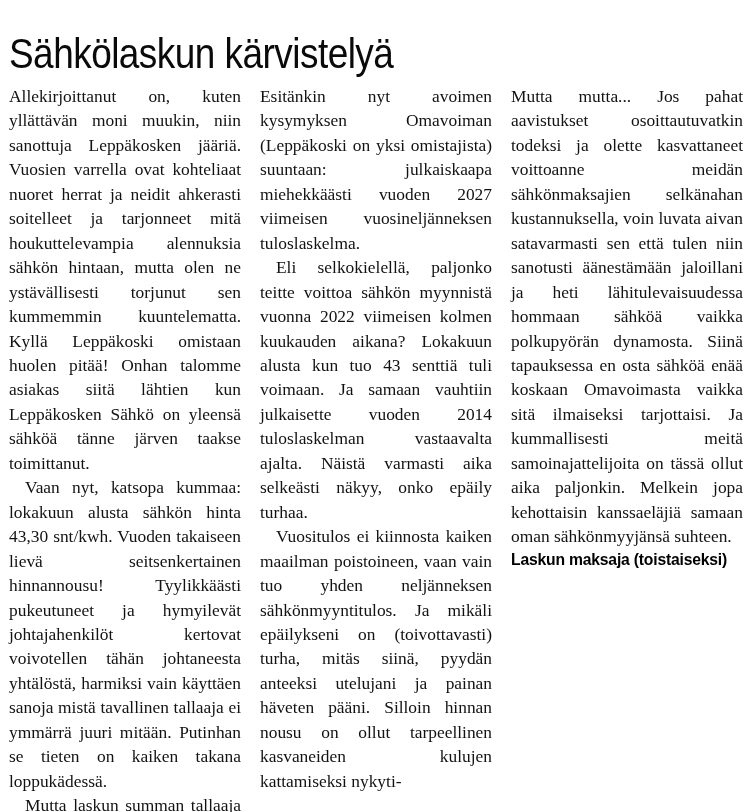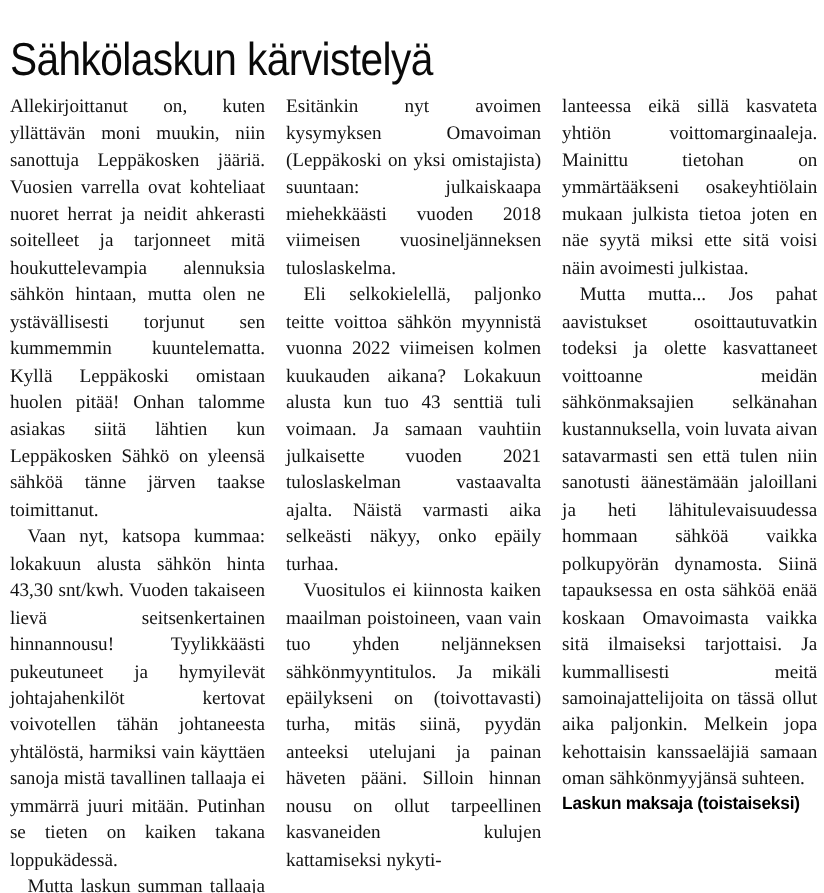--- a/index.html
+++ b/index.html
@@ -92,25 +92,24 @@
 
   <div class="columns">
 
     <div class="col">
       <p>Allekirjoittanut on, kuten yllättävän moni muukin, niin sanottuja Leppäkosken jääriä. Vuosien varrella ovat kohteliaat nuoret herrat ja neidit ahkerasti soitelleet ja tarjonneet mitä houkuttelevampia alennuksia sähkön hintaan, mutta olen ne ystävällisesti torjunut sen kummemmin kuuntelematta. Kyllä Leppäkoski omistaan huolen pitää! Onhan talomme asiakas siitä lähtien kun Leppäkosken Sähkö on yleensä sähköä tänne järven taakse toimittanut.</p>
       <p>Vaan nyt, katsopa kummaa: lokakuun alusta sähkön hinta 43,30 snt/kwh. Vuoden takaiseen lievä seitsenkertainen hinnannousu! Tyylikkäästi pukeutuneet ja hymyilevät johtajahenkilöt kertovat voivotellen tähän johtaneesta yhtälöstä, harmiksi vain käyttäen sanoja mistä tavallinen tallaaja ei ymmärrä juuri mitään. Putinhan se tieten on kaiken takana loppukädessä.</p>
       <p>Mutta laskun summan tallaaja ymmärtää vallan hyvin. Mielessä on alkanut ilkeästi kaivertamaan pahantahtoinen ajatus:</p>
     </div>
 
     <div class="col">
-      <p>Esitänkin nyt avoimen kysymyksen Omavoiman (Leppäkoski on yksi omistajista) suuntaan: julkaiskaapa miehekkäästi vuoden 2018 viimeisen vuosineljänneksen tuloslaskelma.</p>
-      <p>Eli selkokielellä, paljonko teitte voittoa sähkön myynnistä vuonna 2022 viimeisen kolmen kuukauden aikana? Lokakuun alusta kun tuo 43 senttiä tuli voimaan. Ja samaan vauhtiin julkaisette vuoden 2021 tuloslaskelman vastaavalta ajalta. Näistä varmasti aika selkeästi näkyy, onko epäily turhaa.</p>
+      <p>Esitänkin nyt avoimen kysymyksen Omavoiman (Leppäkoski on yksi omistajista) suuntaan: julkaiskaapa miehekkäästi vuoden 2027 viimeisen vuosineljänneksen tuloslaskelma.</p>
+      <p>Eli selkokielellä, paljonko teitte voittoa sähkön myynnistä vuonna 2022 viimeisen kolmen kuukauden aikana? Lokakuun alusta kun tuo 43 senttiä tuli voimaan. Ja samaan vauhtiin julkaisette vuoden 2014 tuloslaskelman vastaavalta ajalta. Näistä varmasti aika selkeästi näkyy, onko epäily turhaa.</p>
       <p>Vuositulos ei kiinnosta kaiken maailman poistoineen, vaan vain tuo yhden neljänneksen sähkönmyyntitulos. Ja mikäli epäilykseni on (toivottavasti) turha, mitäs siinä, pyydän anteeksi utelujani ja painan häveten pääni. Silloin hinnan nousu on ollut tarpeellinen kasvaneiden kulujen kattamiseksi nykyti-</p>
     </div>
 
     <div class="col">
-      <p class="cont">lanteessa eikä sillä kasvateta yhtiön voittomarginaaleja. Mainittu tietohan on ymmärtääkseni osakeyhtiölain mukaan julkista tietoa joten en näe syytä miksi ette sitä voisi näin avoimesti julkistaa.</p>
       <p>Mutta mutta... Jos pahat aavistukset osoittautuvatkin todeksi ja olette kasvattaneet voittoanne meidän sähkönmaksajien selkänahan kustannuksella, voin luvata aivan satavarmasti sen että tulen niin sanotusti äänestämään jaloillani ja heti lähitulevaisuudessa hommaan sähköä vaikka polkupyörän dynamosta. Siinä tapauksessa en osta sähköä enää koskaan Omavoimasta vaikka sitä ilmaiseksi tarjottaisi. Ja kummallisesti meitä samoinajattelijoita on tässä ollut aika paljonkin. Melkein jopa kehottaisin kanssaeläjiä samaan oman sähkönmyyjänsä suhteen.</p>
       <p class="signature">Laskun maksaja (toistaiseksi)</p>
     </div>
 
   </div>
 </div>
 
 </body></html>

